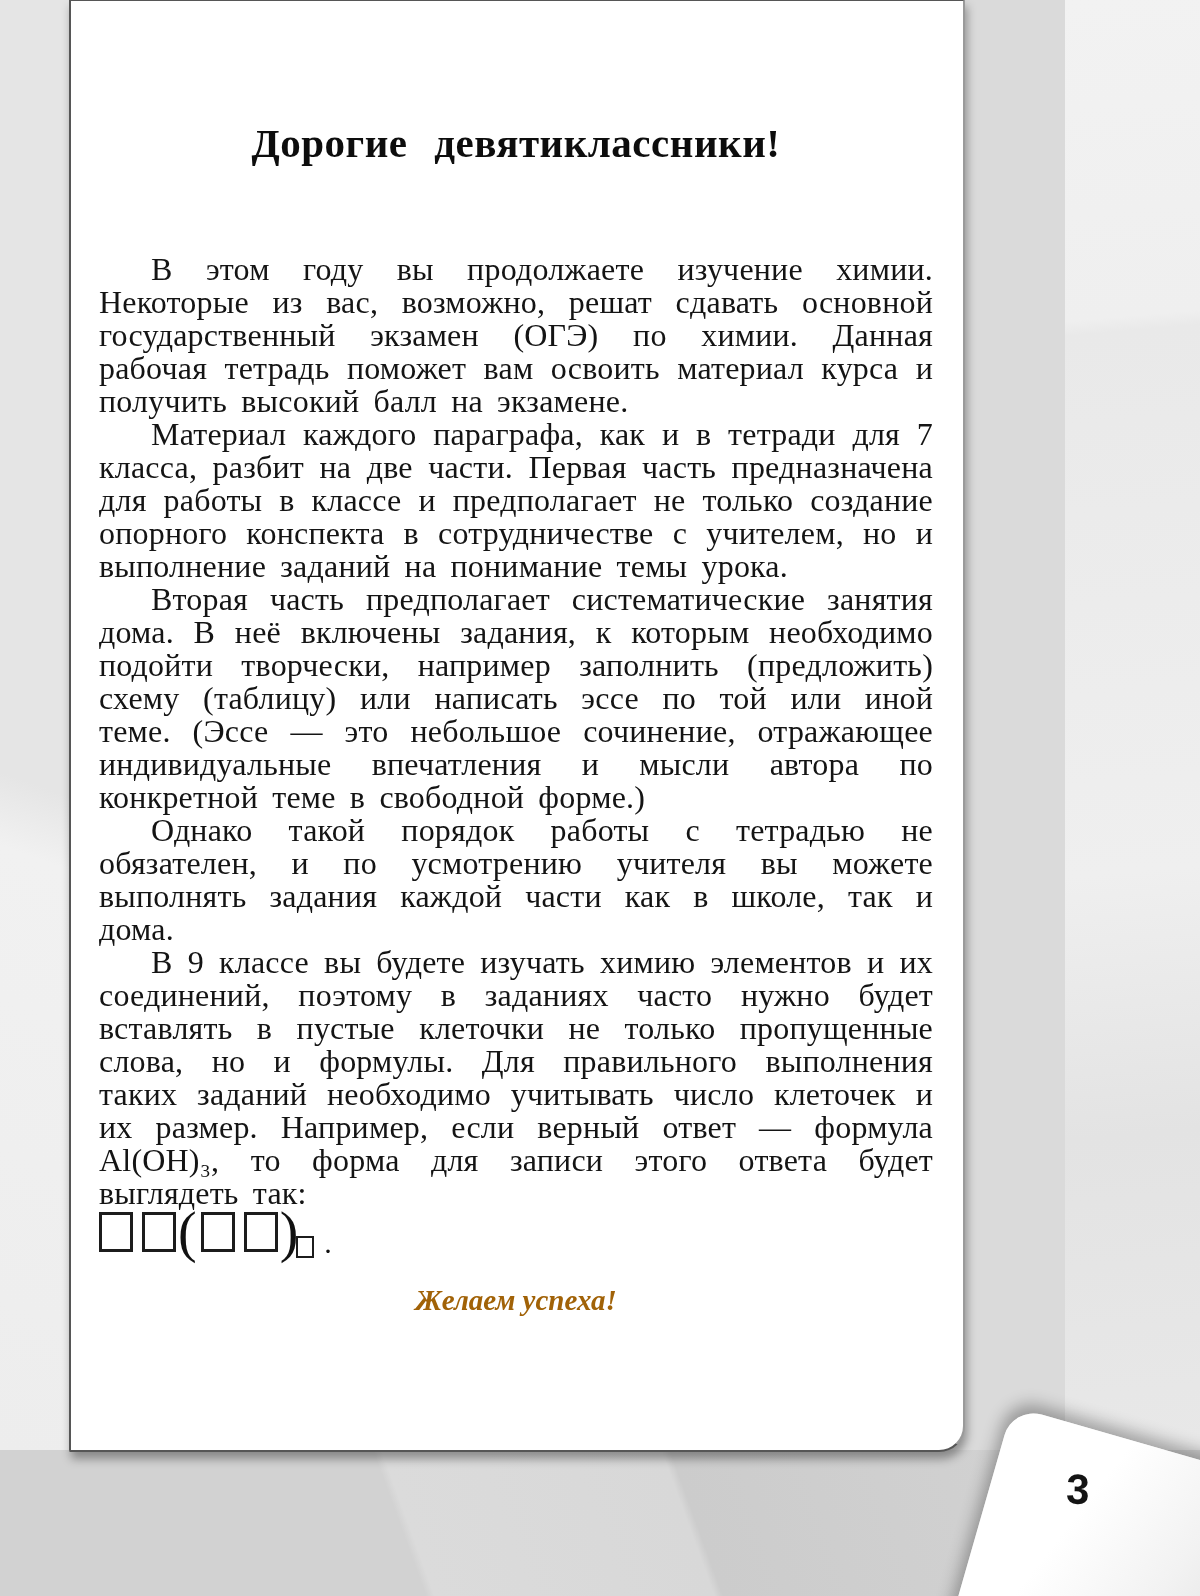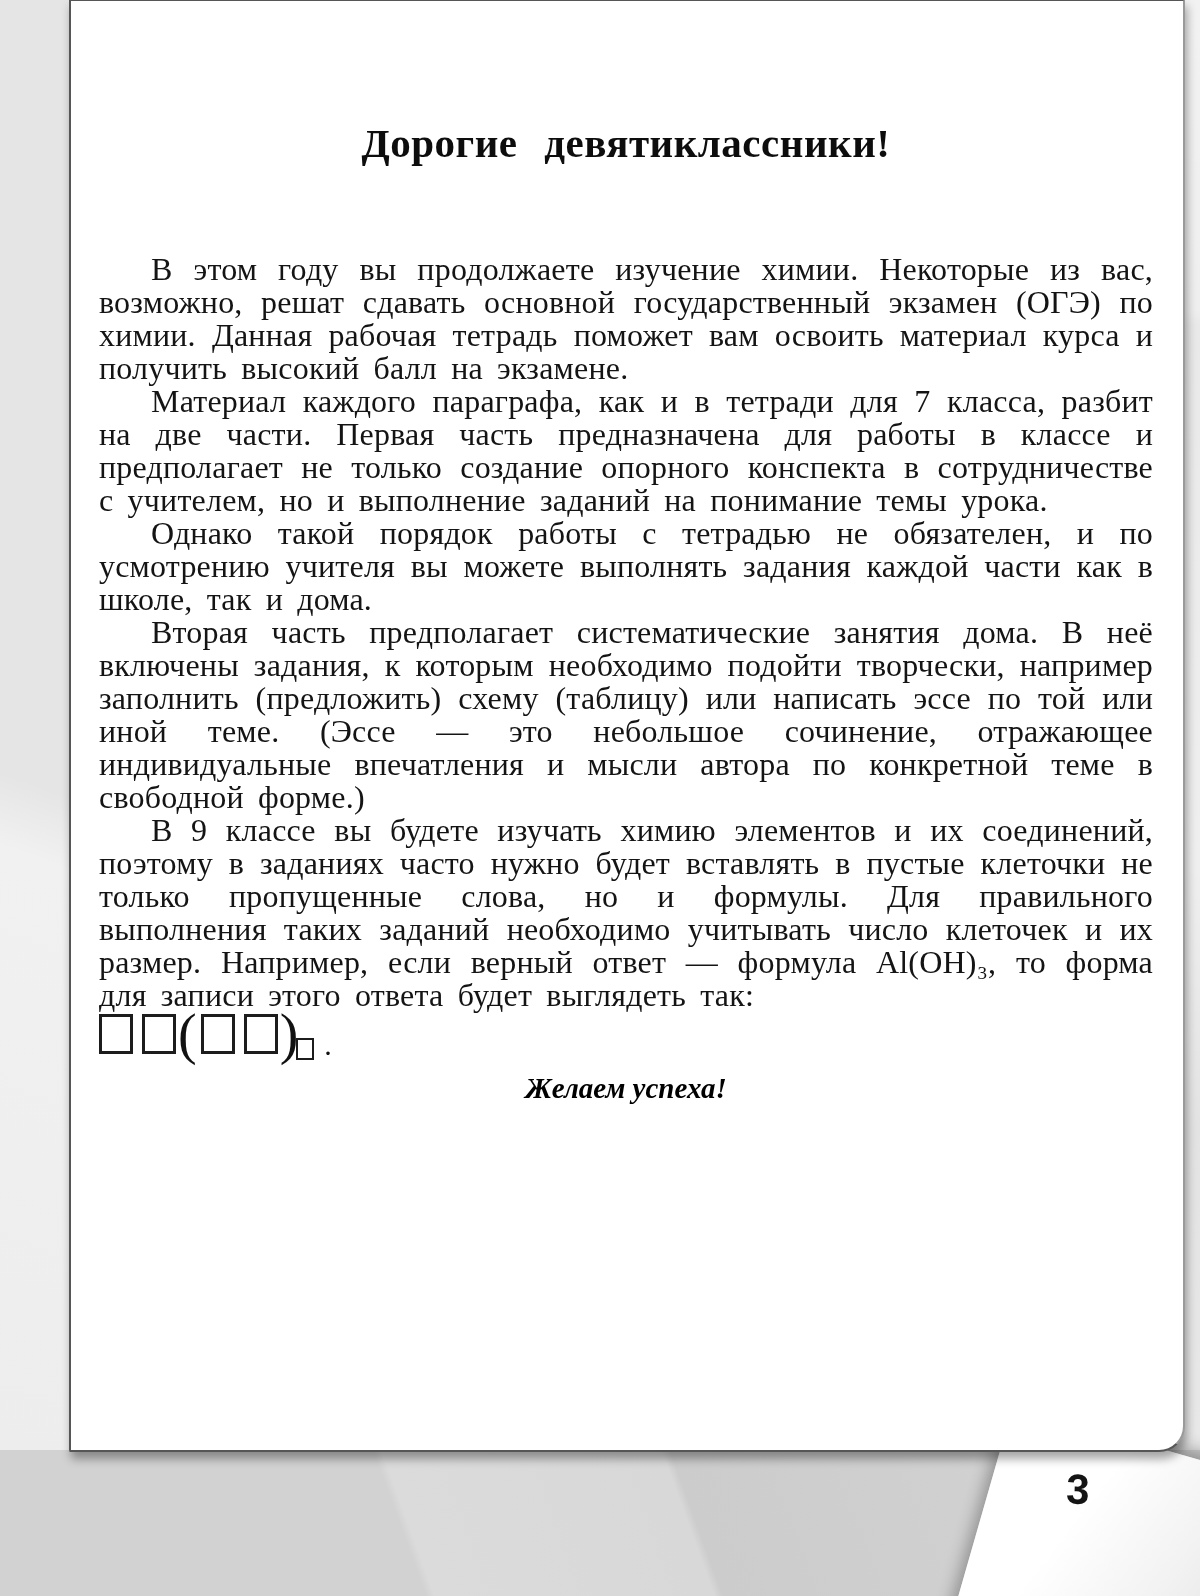--- a/index.html
+++ b/index.html
@@ -47,21 +47,21 @@
     transform: rotate(-14deg);
     font-family: "Liberation Sans", sans-serif;
     font-weight: bold;
     font-size: 42px;
     color: #141414;
   }
   
   .page {
     position: absolute;
     left: 69px; top: -1px;
-    width: 1116px; height: 1453px;
+    width: 896px; height: 1453px;
     box-sizing: border-box;
     background: #ffffff;
     border: 2px solid #565656;
     border-right-color: #9a9a9a;
     border-radius: 0 0 26px 2px;
     box-shadow: 2px 7px 10px rgba(0,0,0,0.35);
     padding: 118px 30px 0 28px;
     z-index: 2;
   }
   .title {
@@ -108,48 +108,48 @@
     width: 18px; height: 22px;
     border-width: 2px;
     margin: 24px 4px 0 -4px;
   }
   .af-period {
     font-size: 30px;
     margin: 14px 0 0 6px;
     color: #111;
   }
   .closing {
-    margin: 0 0 0 0;
+    margin: 14px 0 0 0;
     text-align: center;
     font-size: 29px;
     font-style: italic;
     font-weight: 600;
-    color: #000000;
+    color: #a16207;
   }
 </style>
 </head>
 <body>
 
 <div class="stage">
 
   <div class="bg-left"></div>
   <div class="bg-right"></div>
   <div class="bg-bottom"></div>
 
   <div class="corner-tab">
     <span class="num">3</span>
   </div>
 
   <div class="page">
     <h1 class="title">Дорогие  девятиклассники!</h1>
 
     <p class="para">В этом году вы продолжаете изучение химии. Некоторые из вас, возможно, решат сдавать основной государственный экзамен (ОГЭ) по химии. Данная рабочая тетрадь поможет вам освоить материал курса и получить высокий балл на экзамене.</p>
     <p class="para">Материал каждого параграфа, как и в тетради для 7 класса, разбит на две части. Первая часть предназначена для работы в классе и предполагает не только создание опорного конспекта в сотрудничестве с учителем, но и выполнение заданий на понимание темы урока.</p>
+    <p class="para">Вторая часть предполагает систематические занятия дома. В неё включены задания, к которым необходимо подойти творчески, например заполнить (предложить) схему (таблицу) или написать эссе по той или иной теме. (Эссе — это небольшое сочинение, отражающее индивидуальные впечатления и мысли автора по конкретной теме в свободной форме.)</p>
     <p class="para">Однако такой порядок работы с тетрадью не обязателен, и по усмотрению учителя вы можете выполнять задания каждой части как в школе, так и дома.</p>
-    <p class="para">Вторая часть предполагает систематические занятия дома. В неё включены задания, к которым необходимо подойти творчески, например заполнить (предложить) схему (таблицу) или написать эссе по той или иной теме. (Эссе — это небольшое сочинение, отражающее индивидуальные впечатления и мысли автора по конкретной теме в свободной форме.)</p>
     <p class="para">В 9 классе вы будете изучать химию элементов и их соединений, поэтому в заданиях часто нужно будет вставлять в пустые клеточки не только пропущенные слова, но и формулы. Для правильного выполнения таких заданий необходимо учитывать число клеточек и их размер. Например, если верный ответ — формула Al(OH)₃, то форма для записи этого ответа будет выглядеть так:</p>
 
     <div class="answer-form">
       <span class="af-cell"></span>
       <span class="af-cell"></span>
       <span class="af-paren open">(</span>
       <span class="af-cell"></span>
       <span class="af-cell"></span>
       <span class="af-paren">)</span>
       <span class="af-cell af-cell-sub"></span>

